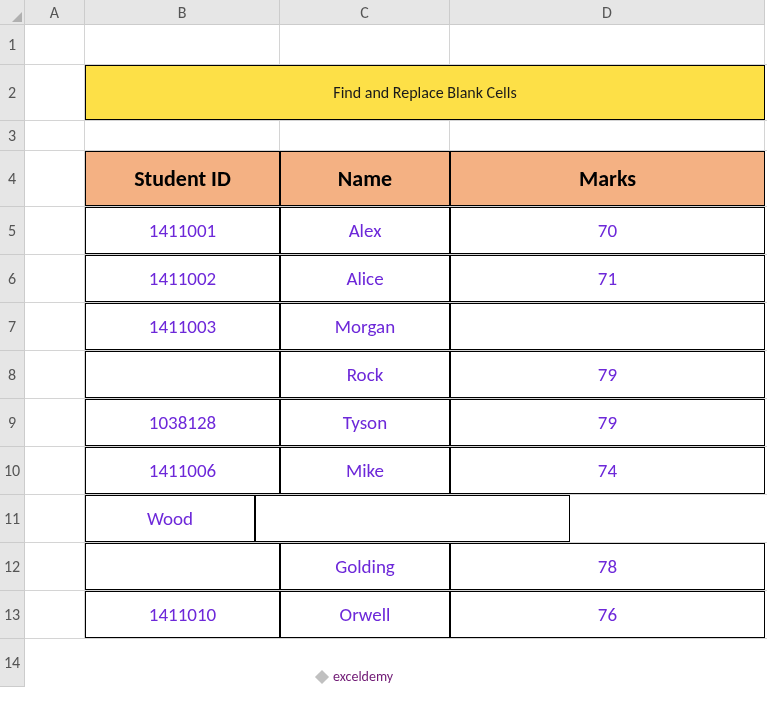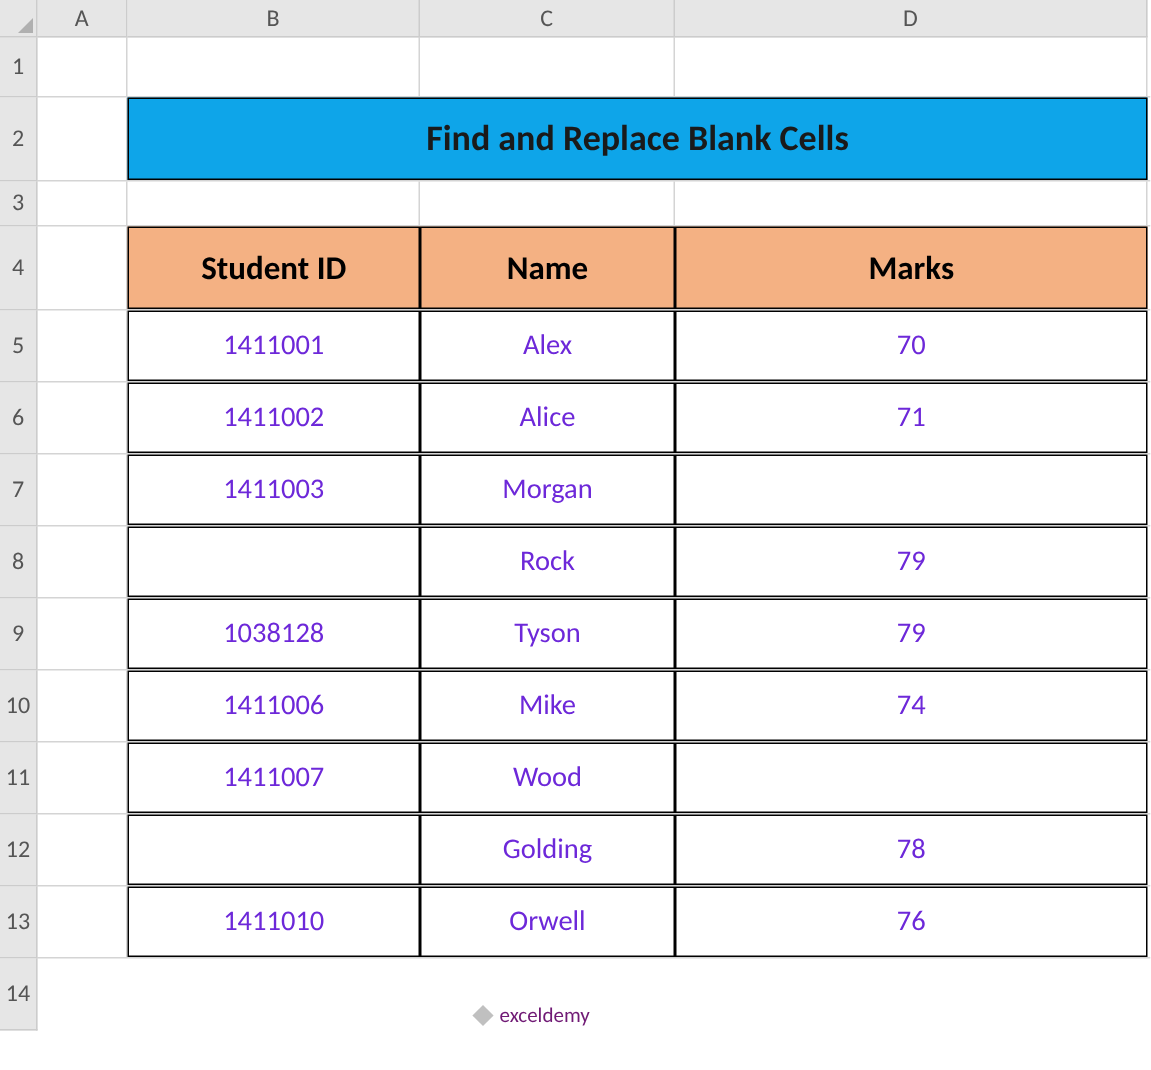--- a/index.html
+++ b/index.html
@@ -80,23 +80,23 @@
       border-bottom: 1px solid #d4d4d4;
     }
     .grid-cell {
       border-right: 1px solid #d4d4d4;
       display: flex;
       align-items: center;
       justify-content: center;
       font-size: 18px;
     }
     .title-cell {
-      background: #0ea5e9;
-      font-weight: bold;
-      font-size: 24px;
+      background: #fde047;
+      font-weight: normal;
+      font-size: 16px;
       color: #1a1a1a;
       border: 1px solid #000 !important;
     }
     .header-cell {
       background: #f4b183;
       font-weight: bold;
       font-size: 22px;
       color: #000;
       border: 1px solid #000 !important;
       text-align: center;
@@ -234,21 +234,20 @@
           <div class="grid-cell data-cell col-D">79</div>
         </div>
         <div class="grid-row row-data">
           <div class="grid-cell col-A"></div>
           <div class="grid-cell data-cell col-B">1411006</div>
           <div class="grid-cell data-cell col-C">Mike</div>
           <div class="grid-cell data-cell col-D">74</div>
         </div>
         <div class="grid-row row-data">
           <div class="grid-cell col-A"></div>
-          <div class="grid-cell data-cell col-B">1411007</div>
           <div class="grid-cell data-cell col-C">Wood</div>
           <div class="grid-cell data-cell col-D"></div>
         </div>
         <div class="grid-row row-data">
           <div class="grid-cell col-A"></div>
           <div class="grid-cell data-cell col-B"></div>
           <div class="grid-cell data-cell col-C">Golding</div>
           <div class="grid-cell data-cell col-D">78</div>
         </div>
         <div class="grid-row row-data">

